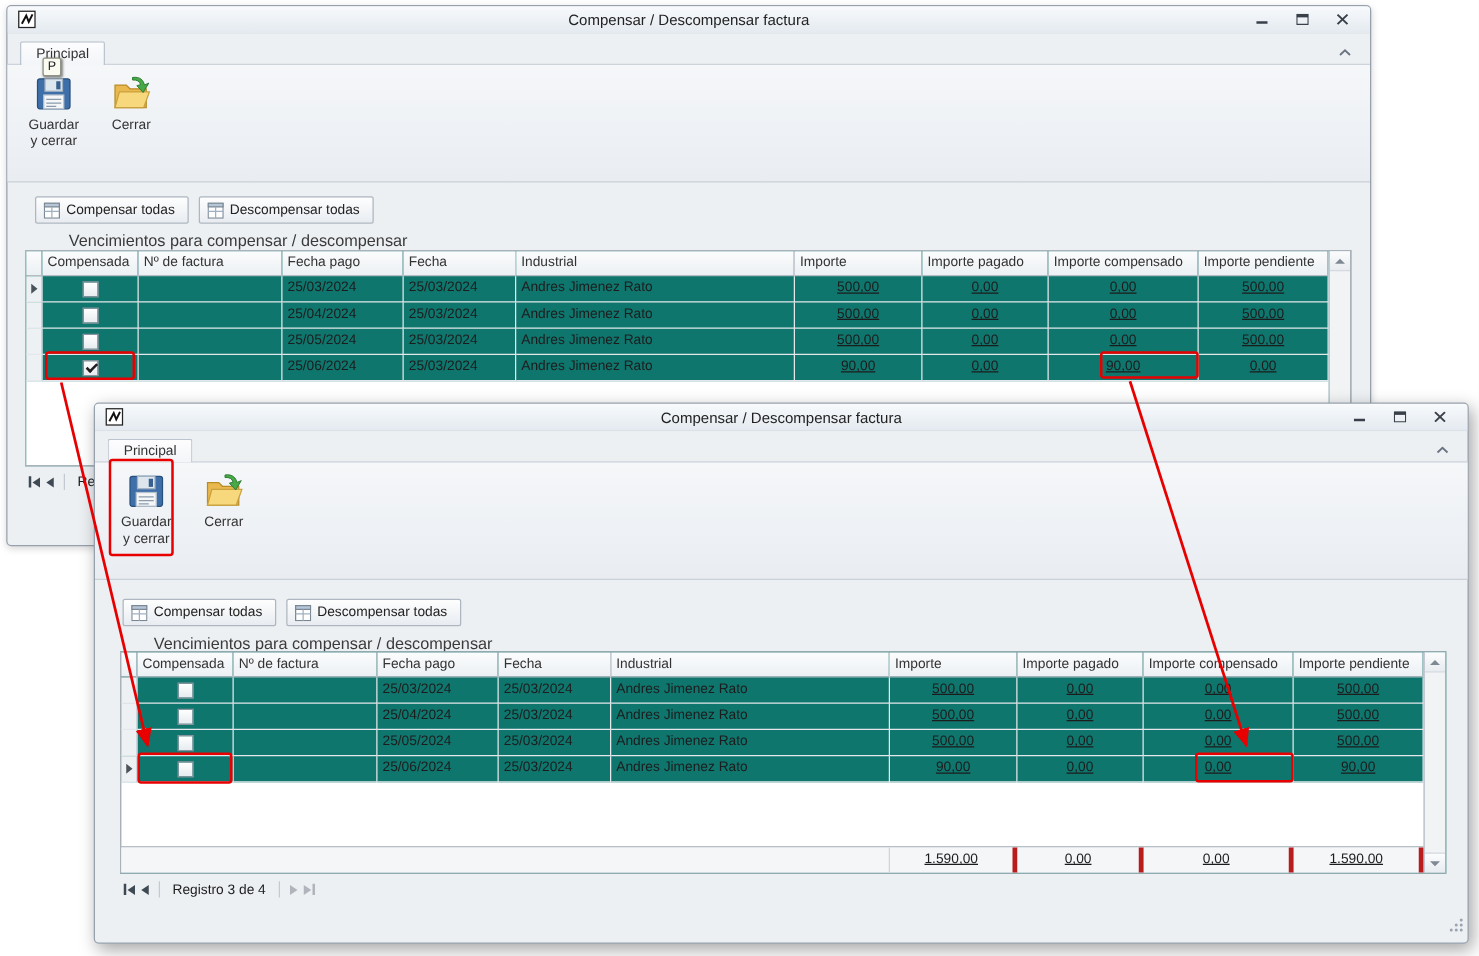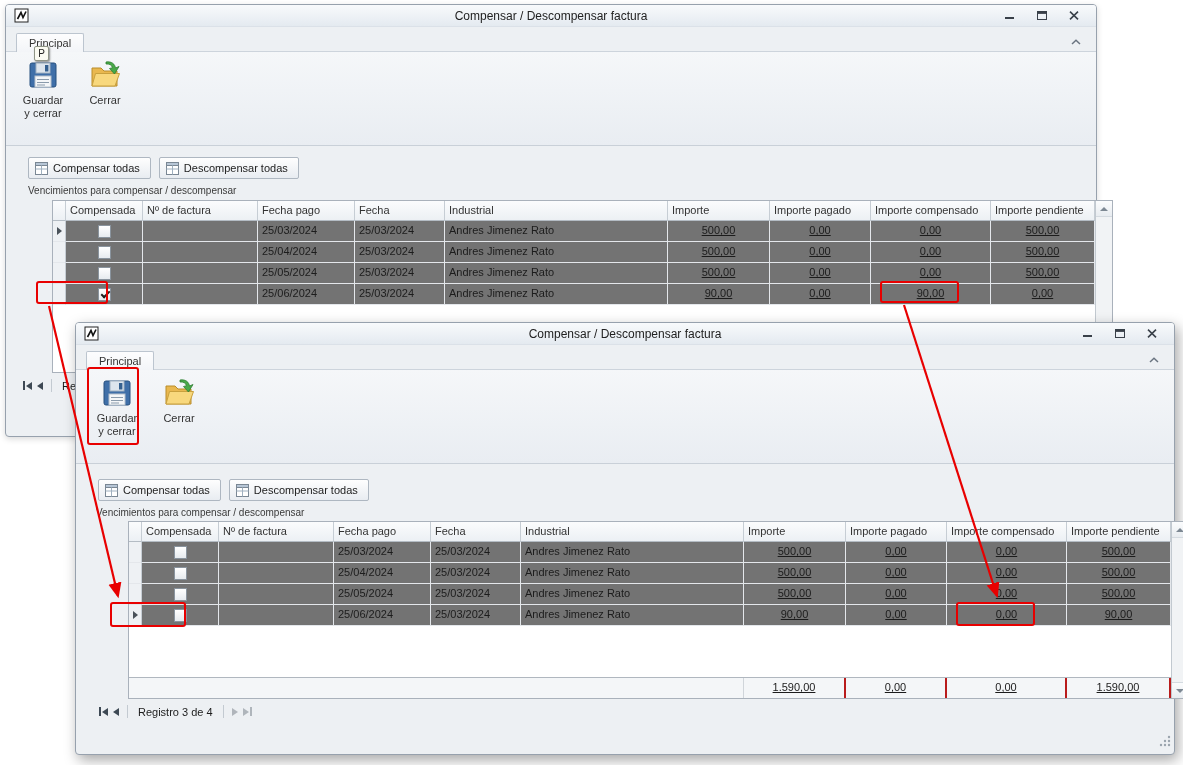--- a/index.html
+++ b/index.html
@@ -52,42 +52,42 @@
   }
 
   
   .toolbar { position:absolute; display:flex; gap:8px; }
   .tbtn {
     height:22px; display:inline-flex; align-items:center; gap:5px; padding:0 10px 0 6px;
     font-family:inherit; font-size:11px; color:#222;
     background:linear-gradient(#fefefe,#e8ecf1); border:1px solid #aeb7c1; border-radius:2px;
   }
   .tico { display:inline-flex; }
-  .caption { position:absolute; font-size:10px; color:#3a3a3a; }
+  .caption { position:absolute; font-size:13px; color:#3a3a3a;margin-left:27px; }
 
   
-  .grid { position:absolute; display:flex; border:1px solid #a9b1bb; background:#737373;margin-left:32px; }
+  .grid { position:absolute; display:flex; border:1px solid #a9b1bb; background:#0f766e; }
   .gtable { width:1042px; display:flex; flex-direction:column; }
   .g-row { display:grid; grid-template-columns:13px 77px 115px 97px 90px 223px 102px 101px 120px 104px; height:21px; flex:0 0 auto; }
   .g-head { height:20px; }
   .g-cell {
     font-size:11px; line-height:19px; padding:0 4px;
     border-right:1px solid #e4e7eb; border-bottom:1px solid #e4e7eb;
     white-space:nowrap; overflow:hidden; color:#1c1c1c;
   }
   .g-head .g-cell {
     background:linear-gradient(#fbfcfd,#ecf0f4);
     border-right:1px solid #c6cdd4; border-bottom:1px solid #b4bcc4; color:#333;
   }
   .g-ind { background:#eef1f4; border-right:1px solid #c6cdd4; display:flex; align-items:center; justify-content:center; padding:0 1px; }
   .num { text-align:center;text-decoration:underline; }
   .g-center { display:flex; align-items:center; justify-content:center; }
   .g-filler { flex:1 1 auto; background:#fff; }
   .g-sum { border-top:1px solid #b0b7bf; background:#f4f6f8; }
-  .g-sum .g-cell { border-right:2px solid #b91c1c; border-bottom:none; background:#f4f6f8; }
+  .g-sum .g-cell { border-right:4px solid #b91c1c; border-bottom:none; background:#f4f6f8; }
   .g-sum .g-sum-lead { border-right:1px solid #d0d5da; }
   .ind-arrow { width:0; height:0; border-top:4px solid transparent; border-bottom:4px solid transparent; border-left:5px solid #4a525a; }
   .checkbox { width:13px; height:13px; border:1px solid #8a949e; background:linear-gradient(#ffffff,#e7ebef); position:relative; display:inline-block; }
   .checkbox.checked::after {
     content:''; position:absolute; left:2px; top:2px; width:7px; height:3px;
     border-left:2px solid #1e1e1e; border-bottom:2px solid #1e1e1e; transform:rotate(-45deg);
   }
   .scrollbar { width:17px; background:#f1f3f5; border-left:1px solid #c2c9d0; display:flex; flex-direction:column; justify-content:space-between; }
   .sb-btn { height:16px; display:flex; align-items:center; justify-content:center; background:linear-gradient(#fbfcfd,#e8ecf0); border-bottom:1px solid #d4dae0; }
   .sb-btn:last-child { border-bottom:none; border-top:1px solid #d4dae0; }

